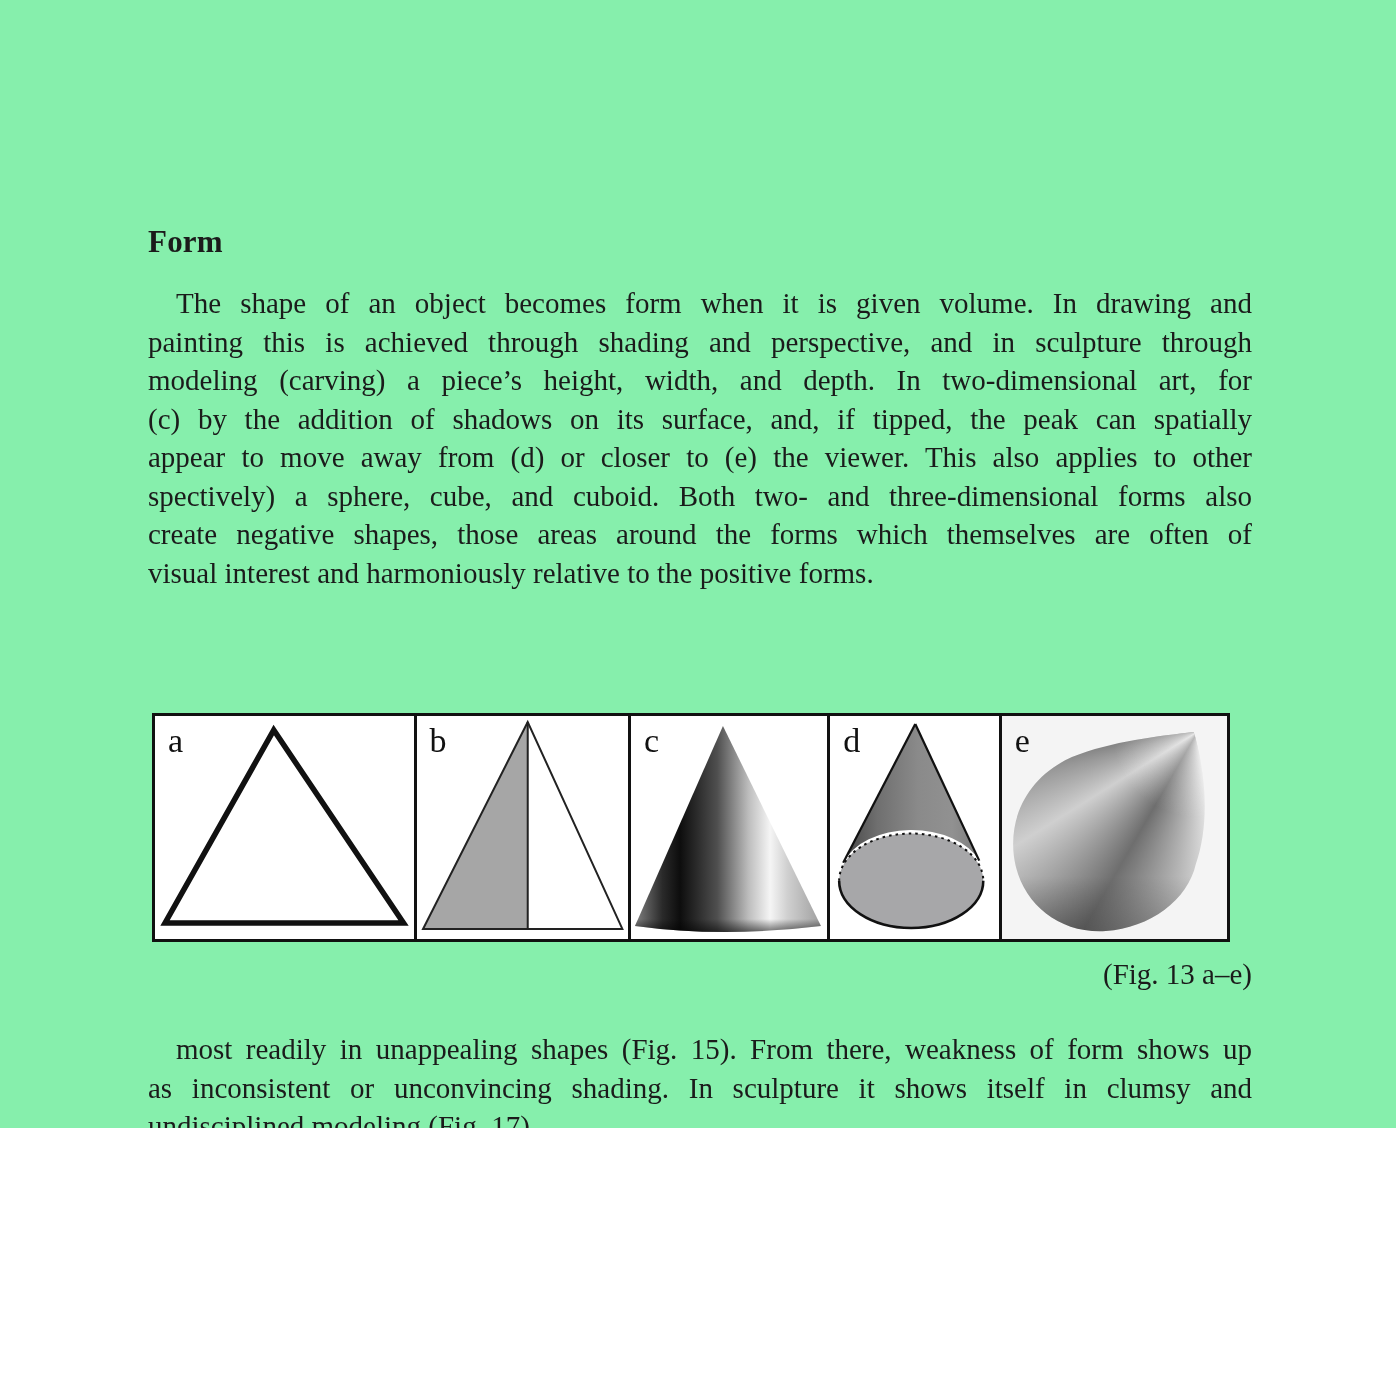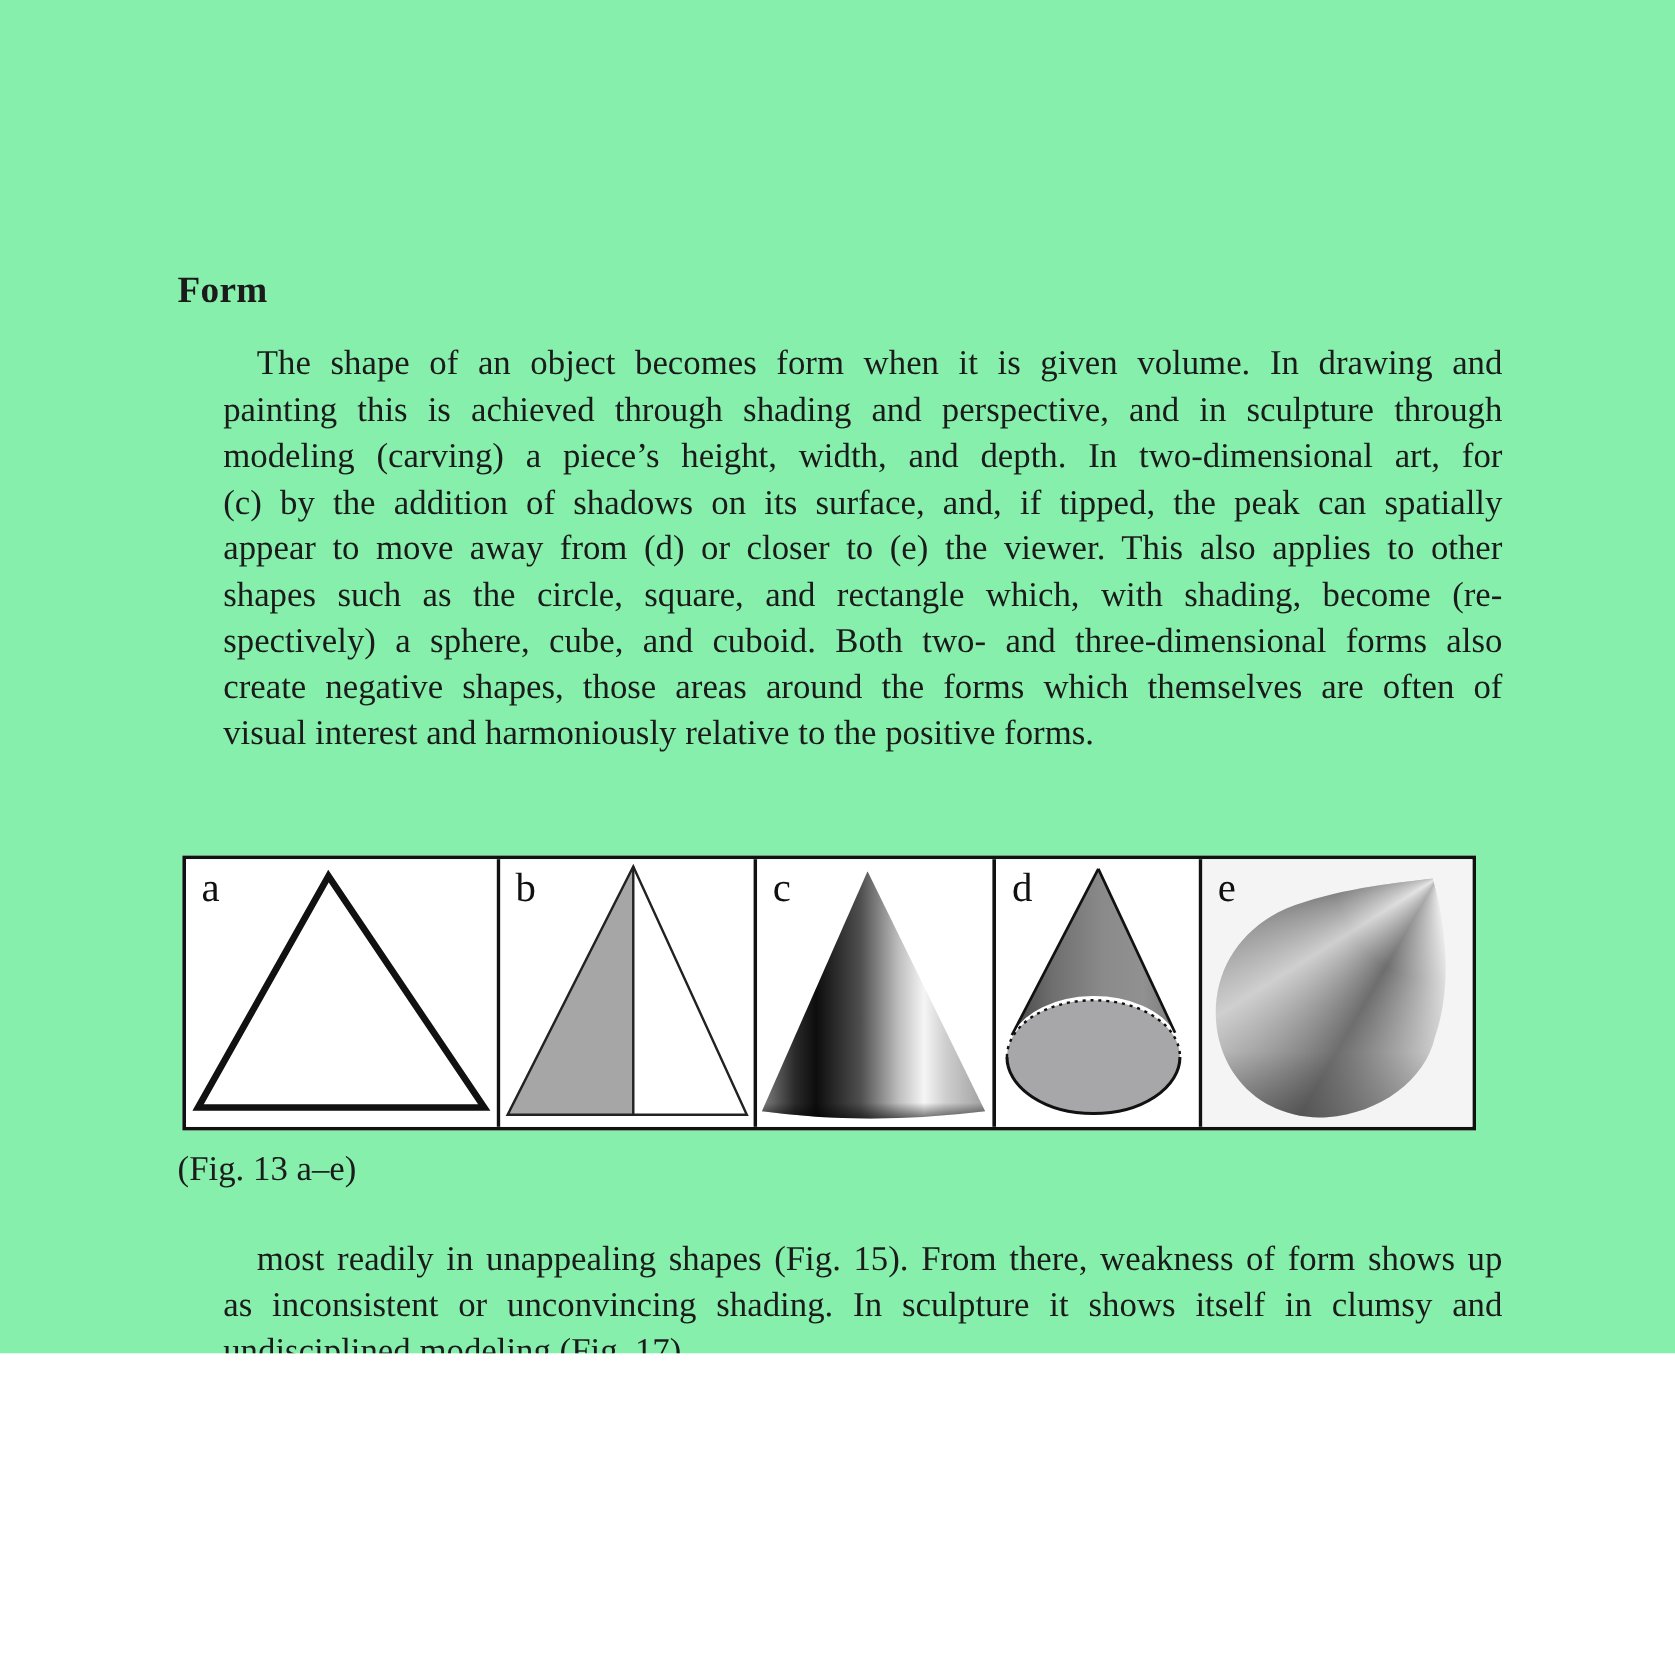--- a/index.html
+++ b/index.html
@@ -21,21 +21,21 @@
   }
   .para {
     position: absolute;
     left: 148px;
     width: 1104px;
     font-size: 29px;
     line-height: 38.5px;
   }
   .para-1 { top: 284px; }
   .para-2 { top: 1030px; }
-  .pline { text-align: justify; text-align-last: justify; white-space: normal; margin-left: 38px; }
+  .pline { text-align: justify; text-align-last: justify; white-space: normal; }
   .pline-last { text-align: center; text-align-last: left; }
   .para .pline:first-child { text-indent: 28px; }
 
   .figure {
     position: absolute;
     left: 152px; top: 713px;
     width: 1078px; height: 229px;
     border: 3px solid #111;
     box-sizing: border-box;
     display: flex;
@@ -91,21 +91,21 @@
   .cone-e::after {
     content: "";
     position: absolute; inset: 0;
     background: linear-gradient(to top, rgba(0,0,0,0.28), rgba(0,0,0,0) 28%);
   }
 
   .caption {
     position: absolute;
     left: 148px; top: 958px;
     width: 1104px;
-    text-align: left;
+    text-align: right;
     font-size: 29px;
   }
   .page-number {
     position: absolute;
     left: 0; top: 1316px;
     width: 100%;
     text-align: center;
     font-size: 24px;
   }
 </style>
@@ -115,21 +115,20 @@
 <div class="page">
 
   <div class="heading">Form</div>
 
   <div class="para para-1">
       <div class="pline">The shape of an object becomes form when it is given volume. In drawing and</div>
       <div class="pline">painting this is achieved through shading and perspective, and in sculpture through</div>
       <div class="pline">modeling (carving) a piece’s height, width, and depth. In two-dimensional art, for</div>
       <div class="pline">(c) by the addition of shadows on its surface, and, if tipped, the peak can spatially</div>
       <div class="pline">appear to move away from (d) or closer to (e) the viewer. This also applies to other</div>
-      <div class="pline">shapes such as the circle, square, and rectangle which, with shading, become (re-</div>
       <div class="pline">spectively) a sphere, cube, and cuboid. Both two- and three-dimensional forms also</div>
       <div class="pline">create negative shapes, those areas around the forms which themselves are often of</div>
       <div class="pline pline-last">visual interest and harmoniously relative to the positive forms.</div>
     </div>
 
   <div class="figure">
 
     <div class="panel panel-a">
       <span class="panel-label">a</span>
       <svg viewBox="0 0 257 222" preserveAspectRatio="none">

